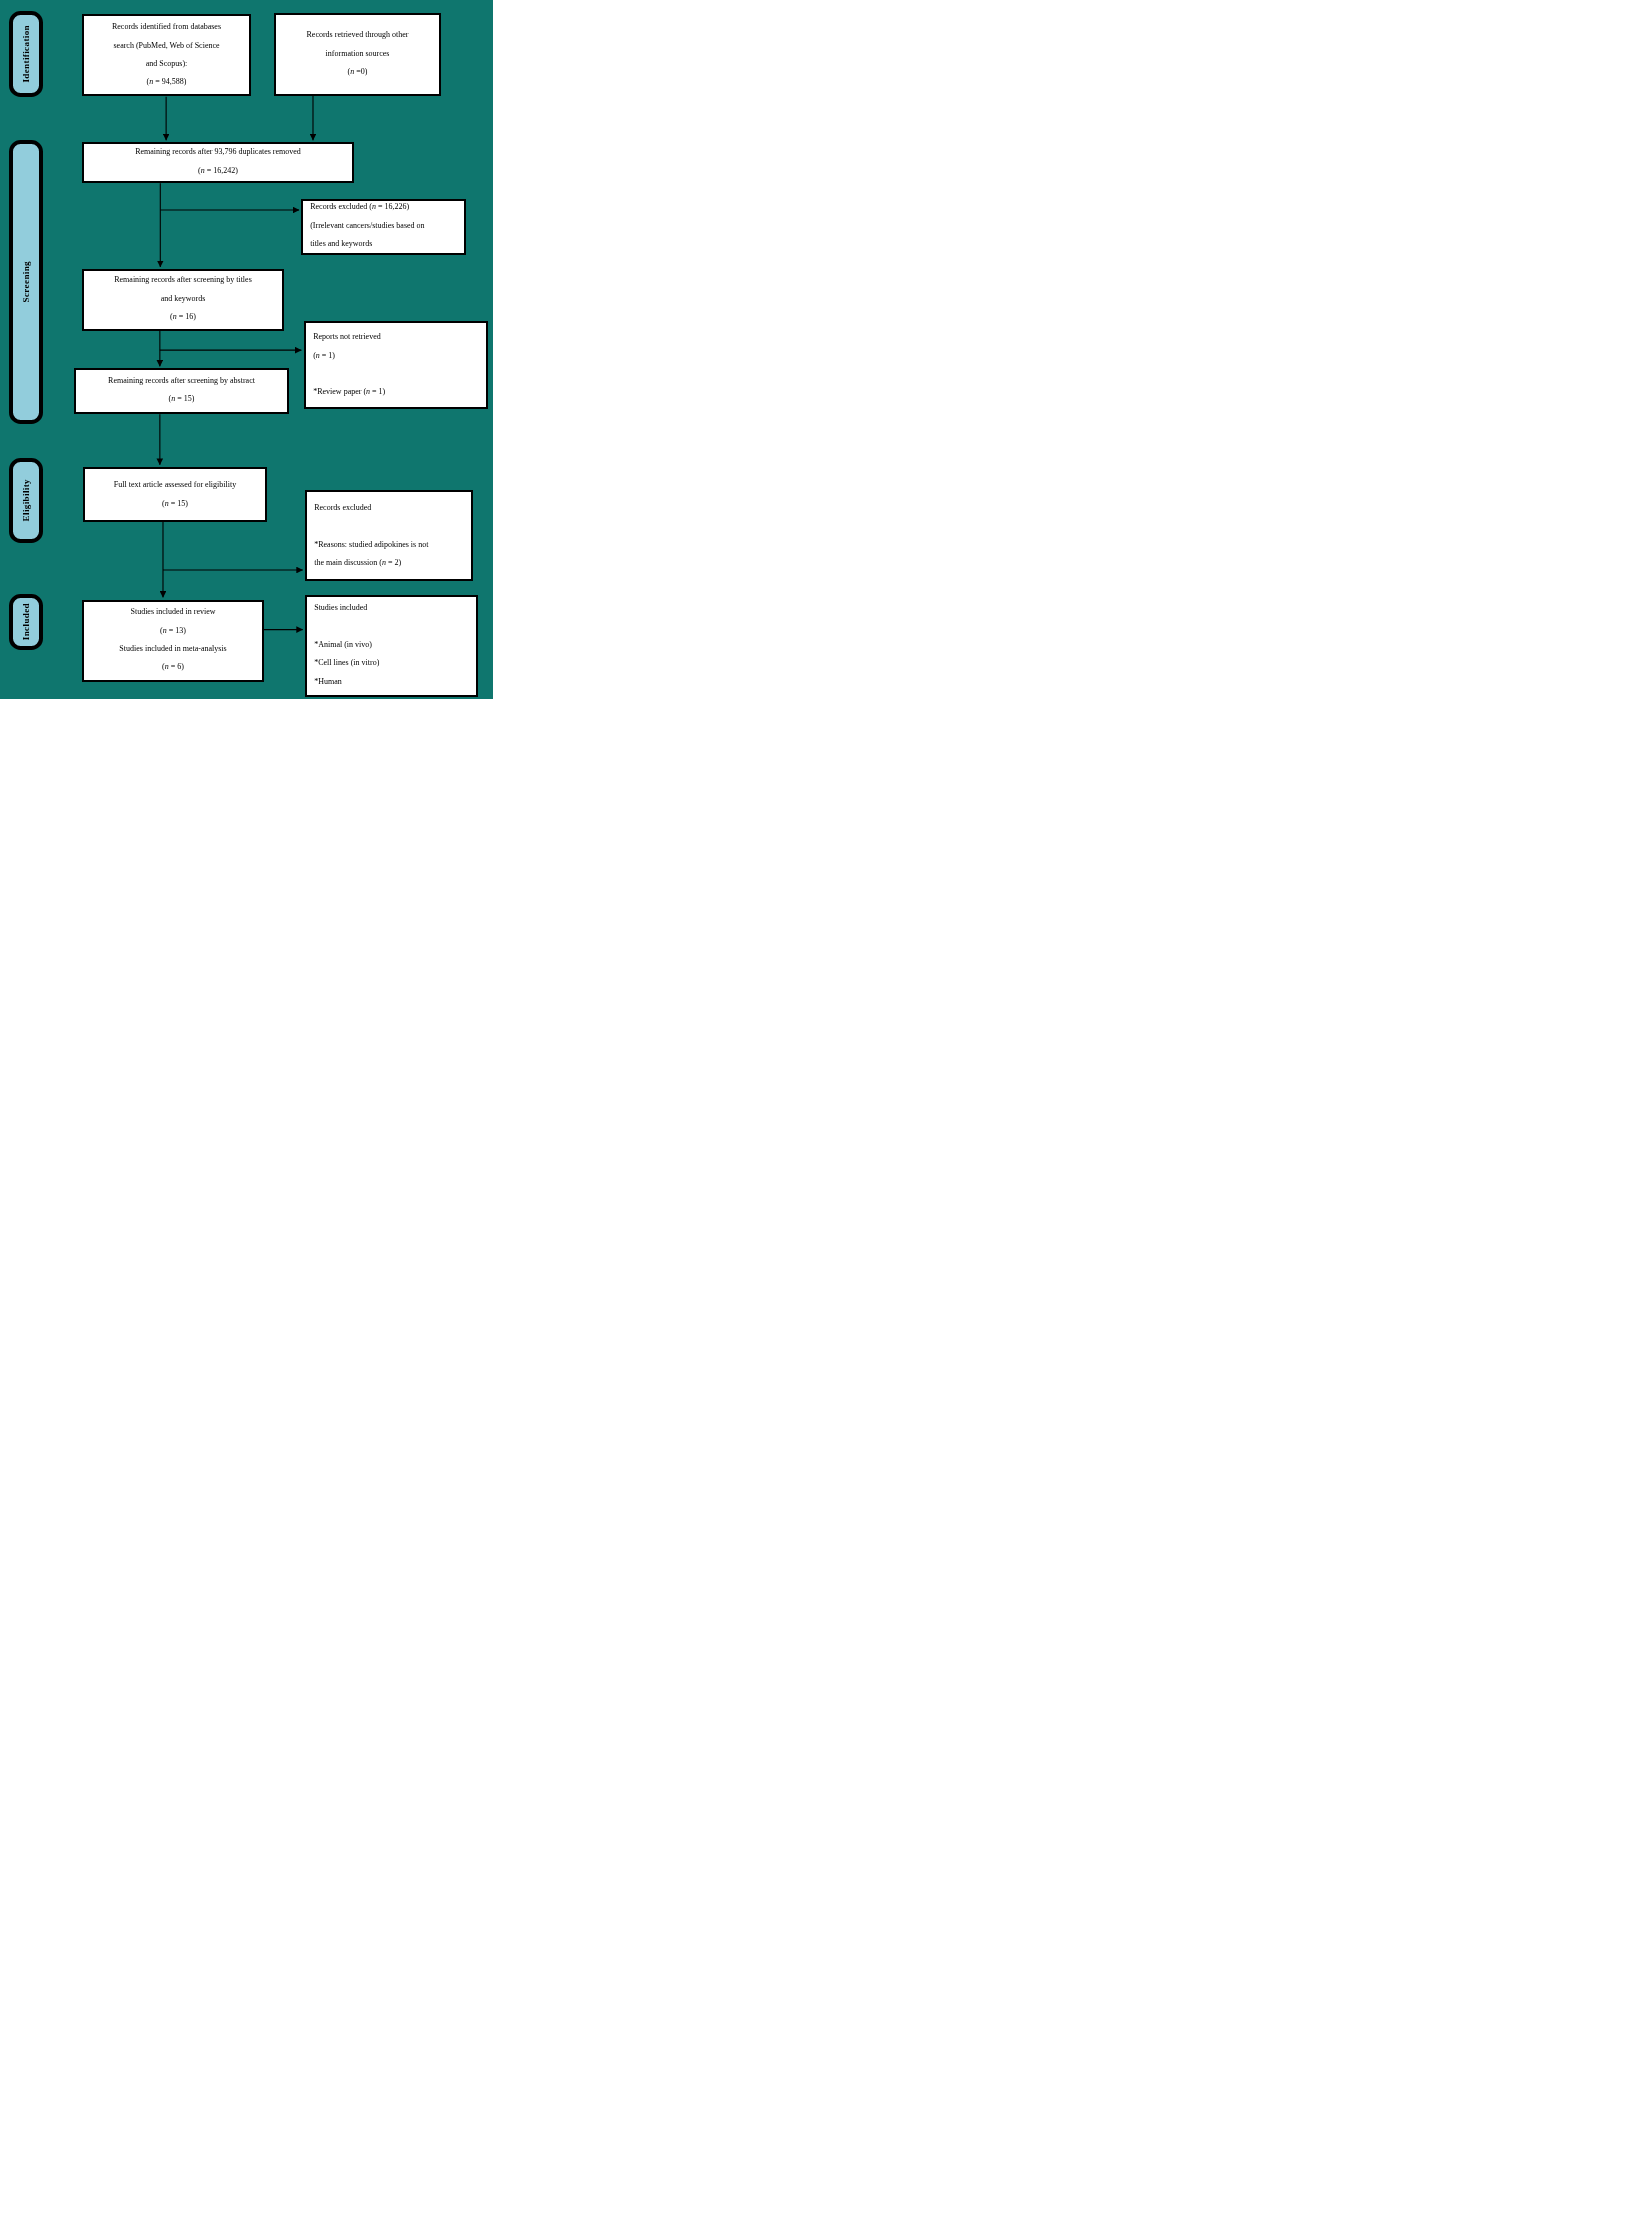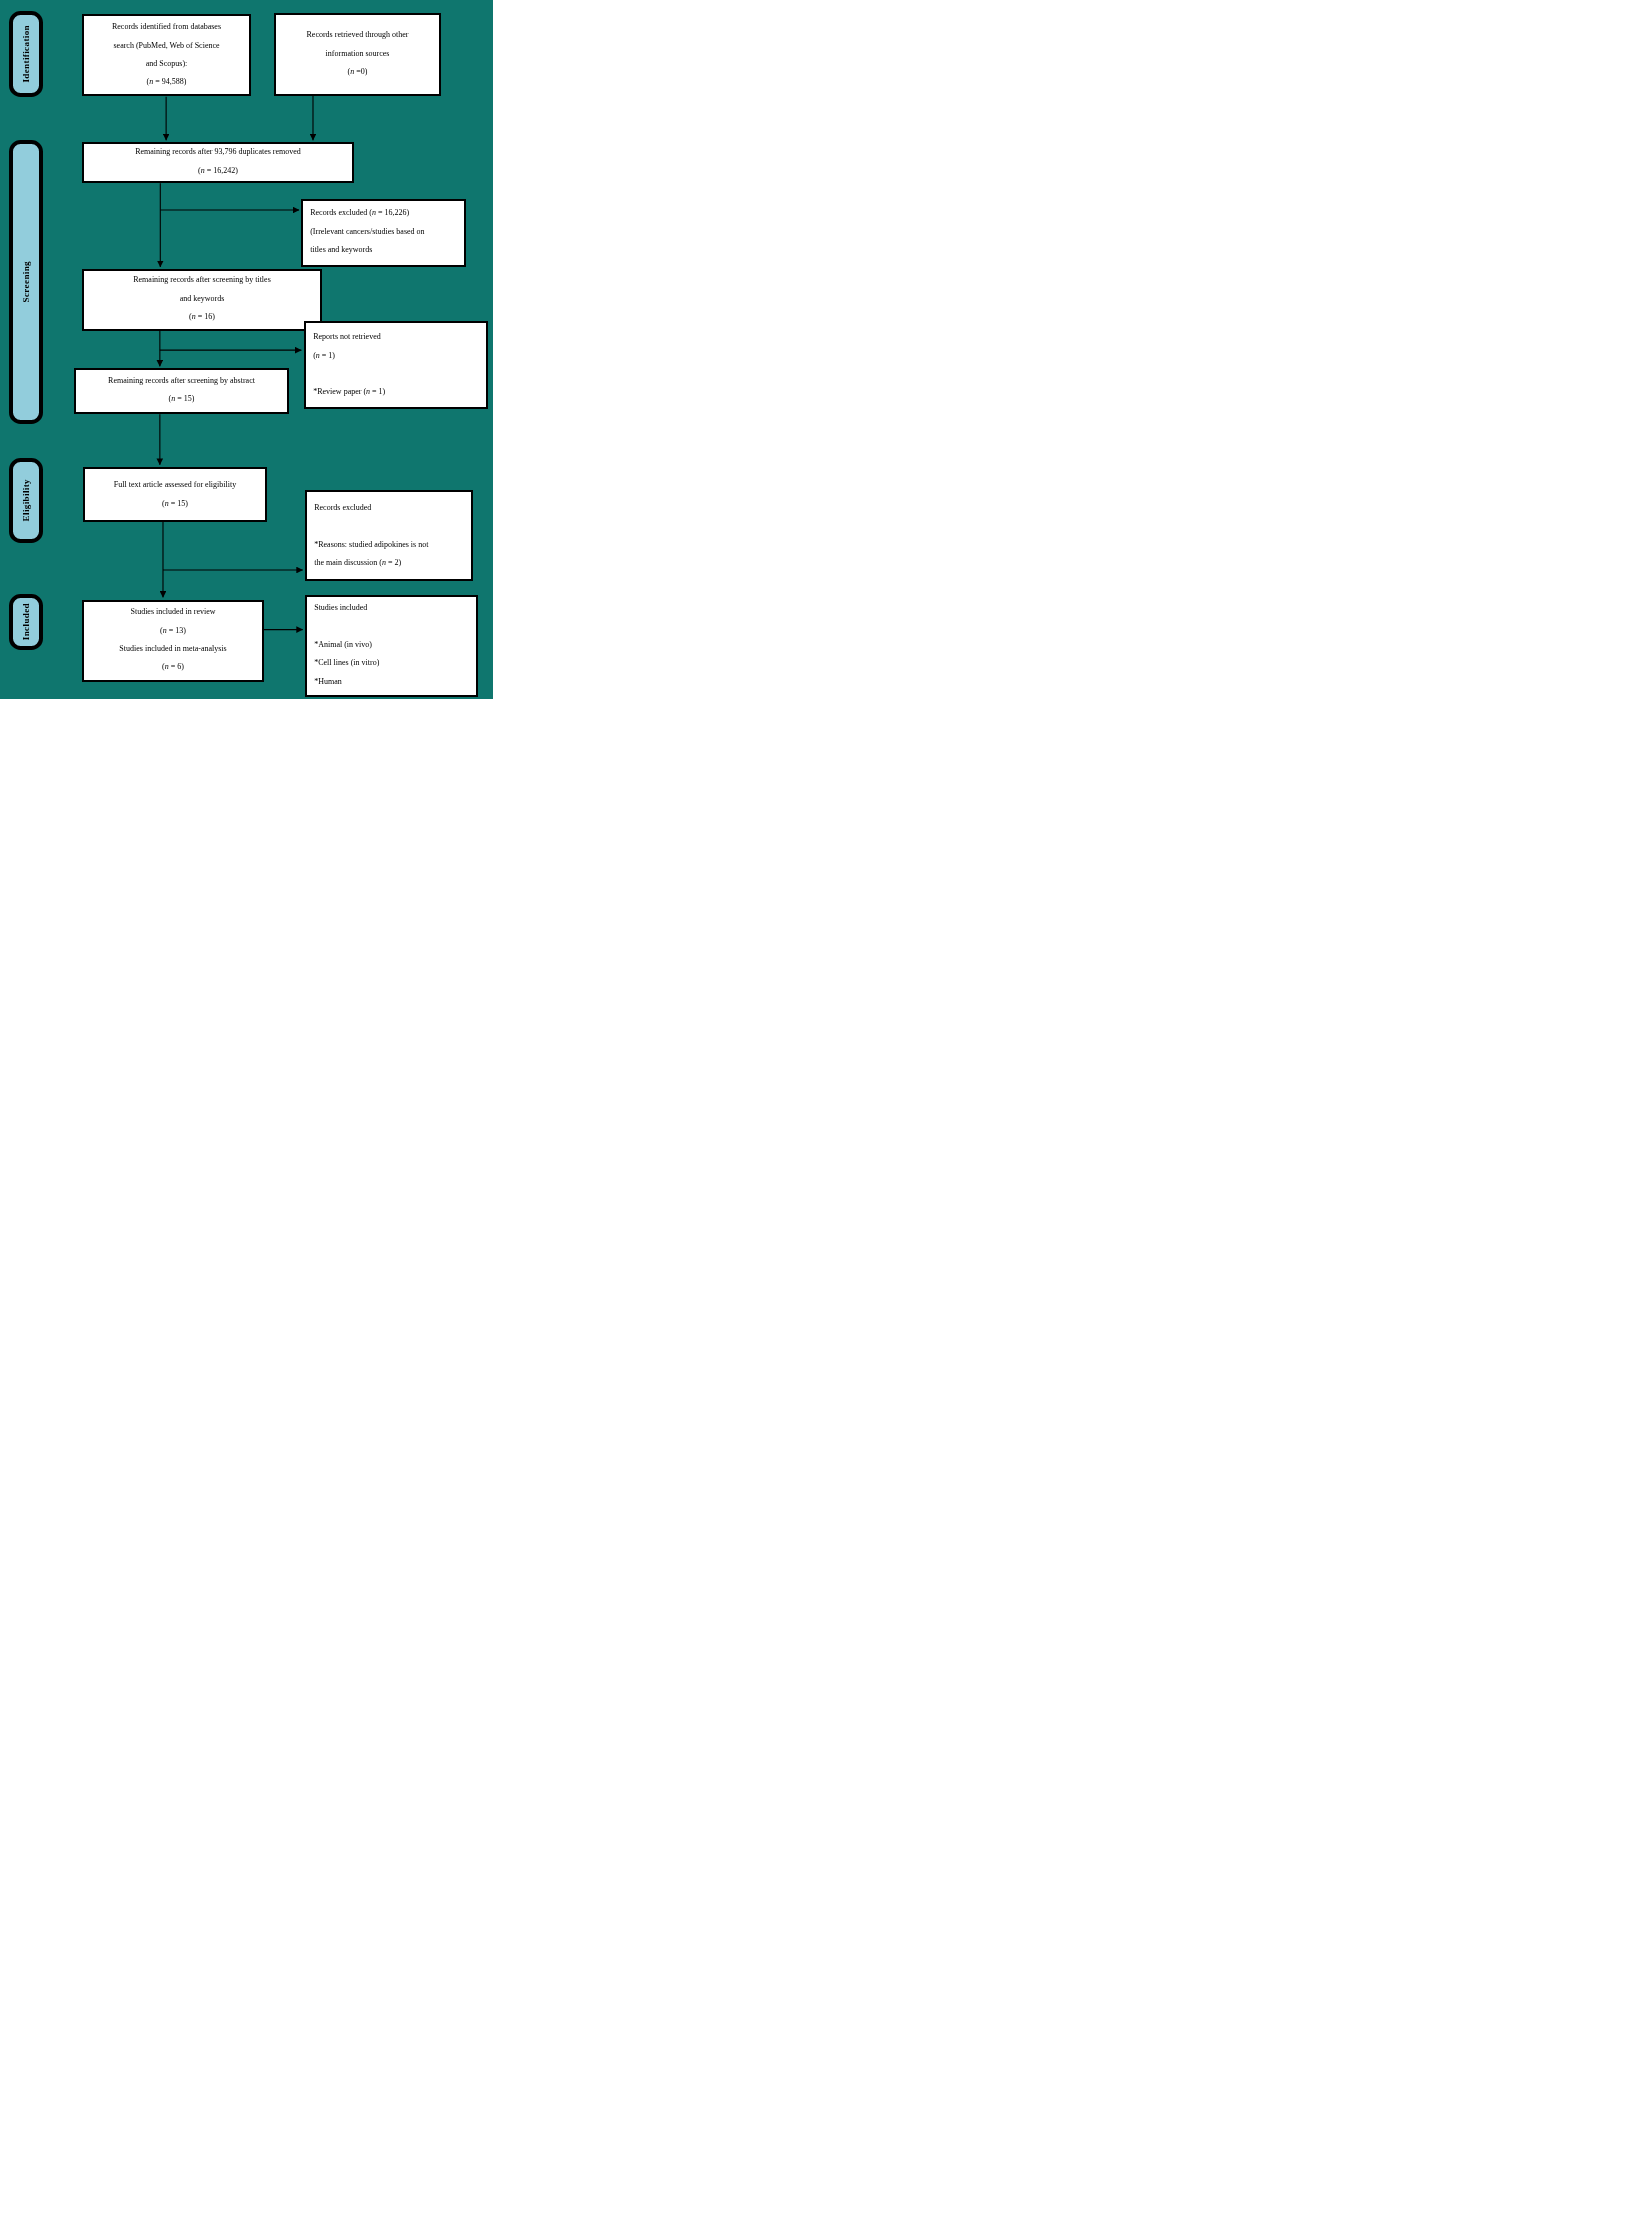--- a/index.html
+++ b/index.html
@@ -76,27 +76,27 @@
     <div class="box-line">Records retrieved through other</div>
     <div class="box-line">information sources</div>
     <div class="box-line">(<i>n</i> =0)</div>
   </div>
 
   <div class="flow-box lh-xs" style="left:82px;top:142px;width:272px;height:41px;">
     <div class="box-line">Remaining records after 93,796 duplicates removed</div>
     <div class="box-line">(<i>n</i> = 16,242)</div>
   </div>
 
-  <div class="flow-box left lh-sm" style="left:301px;top:199px;width:165px;height:68px;">
+  <div class="flow-box left lh-sm" style="left:301px;top:199px;width:165px;height:56px;">
     <div class="box-line">Records excluded (<i>n</i> = 16,226)</div>
     <div class="box-line">(Irrelevant cancers/studies based on</div>
     <div class="box-line">titles and keywords</div>
   </div>
 
-  <div class="flow-box lh-sm" style="left:82px;top:269px;width:240px;height:62px;">
+  <div class="flow-box lh-sm" style="left:82px;top:269px;width:202px;height:62px;">
     <div class="box-line">Remaining records after screening by titles</div>
     <div class="box-line">and keywords</div>
     <div class="box-line">(<i>n</i> = 16)</div>
   </div>
 
   <div class="flow-box left" style="left:304px;top:321px;width:184px;height:88px;">
     <div class="box-line">Reports not retrieved</div>
     <div class="box-line">(<i>n</i> = 1)</div>
     <div class="box-line"></div>
     <div class="box-line">*Review paper (<i>n</i> = 1)</div>

